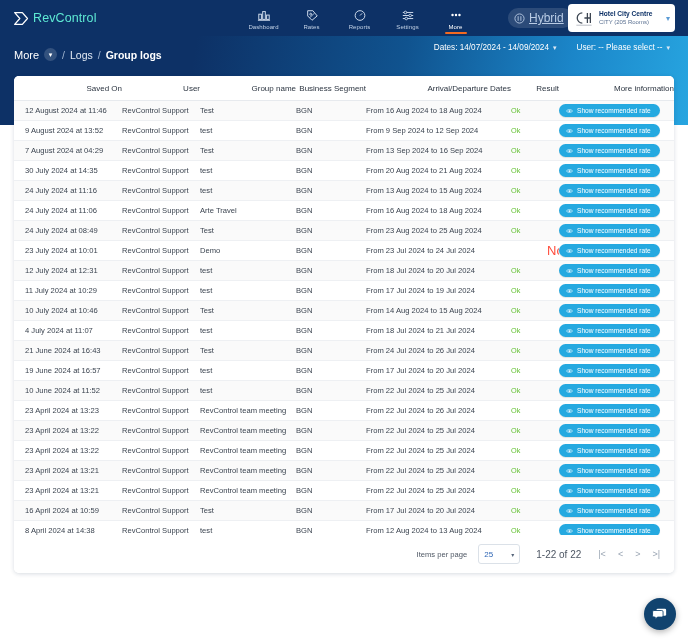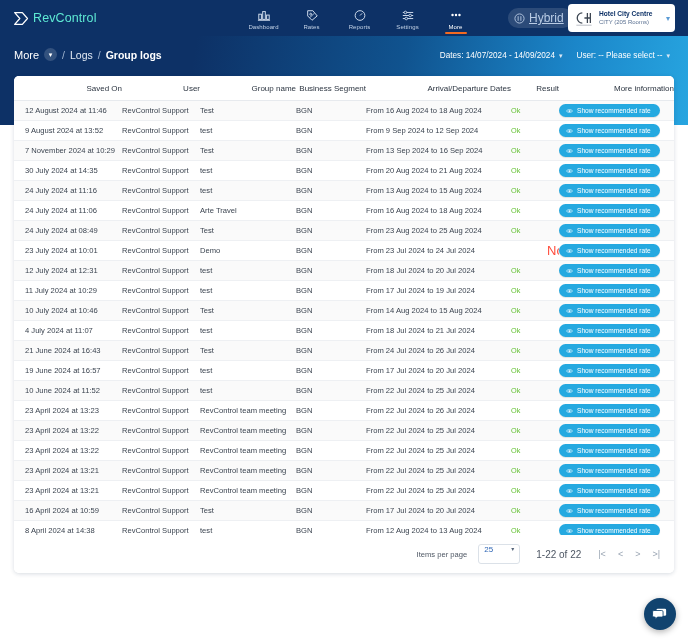--- a/index.html
+++ b/index.html
@@ -71,22 +71,22 @@
     width: 13px; height: 13px; border-radius: 50%;
     background: rgba(255,255,255,.16);
     display: inline-flex; align-items: center; justify-content: center;
     font-size: 7px; color: #fff; cursor: pointer;
   }
   .crumb-sep { color: #9fb4cf; font-size: 10.5px; }
   .crumb-link { color: #e2eaf4; cursor: pointer; font-size: 10.5px; }
   .crumb-cur { color: #ffffff; font-weight: bold; font-size: 10.5px; }
 
   .filters {
-    position: absolute; top: 51px; right: 18px;
-    display: flex; align-items: center; gap: 14px;
+    position: absolute; top: 43px; right: 18px;
+    display: flex; align-items: center; gap: 20px;
     font-size: 8.2px; color: #ffffff;
   }
   .filter { display: flex; align-items: center; gap: 4px; cursor: pointer; }
   .filter .fchev { font-size: 7px; color: #dbe8f5; }
 
   
   .card {
     position: absolute; top: 76px; left: 14px;
     width: 660px; height: 497px;
     background: #ffffff; border-radius: 5px;
@@ -128,21 +128,21 @@
 
   
   .pager {
     position: absolute; left: 0; bottom: 0; width: 100%;
     height: 38px; display: flex; align-items: center; justify-content: flex-end;
     padding-right: 14px; gap: 11px; background: #ffffff;
   }
   .pg-label { font-size: 7.6px; color: #4d5663; }
   .pg-select {
     width: 42px; height: 20px; border: 1px solid #dbe1e8; border-radius: 3px;
-    display: flex; align-items: flex-start; justify-content: space-between;
+    display: flex; align-items: center; justify-content: space-between;
     padding: 0 5px; cursor: pointer;
   }
   .pg-select .v { font-size: 8px; color: #2f66b5; }
   .pg-select .a { font-size: 6px; color: #56657a; }
   .pg-range { font-size: 10px; color: #4d5663; margin-left: 5px; }
   .pg-btns { display: flex; align-items: center; gap: 12px; margin-left: 6px; }
   .pg-btn { font-size: 9px; color: #9aa5b3; cursor: pointer; line-height: 1; }
 
   
   .chat {
@@ -295,21 +295,21 @@
             <td class="c6"><span class="res-ok">Ok</span></td>
             <td class="c7"><button class="rate-btn">
                 <svg width="7" height="6" viewBox="0 0 12 9">
                   <path d="M0.8 4.5 C2.6 1.4 9.4 1.4 11.2 4.5 C9.4 7.6 2.6 7.6 0.8 4.5 Z" fill="none" stroke="#ffffff" stroke-width="1.1"></path>
                   <circle cx="6" cy="4.5" r="1.5" fill="#ffffff"></circle>
                 </svg>
                 <span>Show recommended rate</span>
               </button></td>
           </tr>
           <tr>
-            <td class="c1"><span>7 November 2024 at 10:29</span></td>
+            <td class="c1"><span>7 August 2024 at 04:29</span></td>
             <td class="c2"><span>RevControl Support</span></td>
             <td class="c3"><span>Test</span></td>
             <td class="c4"><span>BGN</span></td>
             <td class="c5"><span>From 13 Sep 2024 to 16 Sep 2024</span></td>
             <td class="c6"><span class="res-ok">Ok</span></td>
             <td class="c7"><button class="rate-btn">
                 <svg width="7" height="6" viewBox="0 0 12 9">
                   <path d="M0.8 4.5 C2.6 1.4 9.4 1.4 11.2 4.5 C9.4 7.6 2.6 7.6 0.8 4.5 Z" fill="none" stroke="#ffffff" stroke-width="1.1"></path>
                   <circle cx="6" cy="4.5" r="1.5" fill="#ffffff"></circle>
                 </svg>

